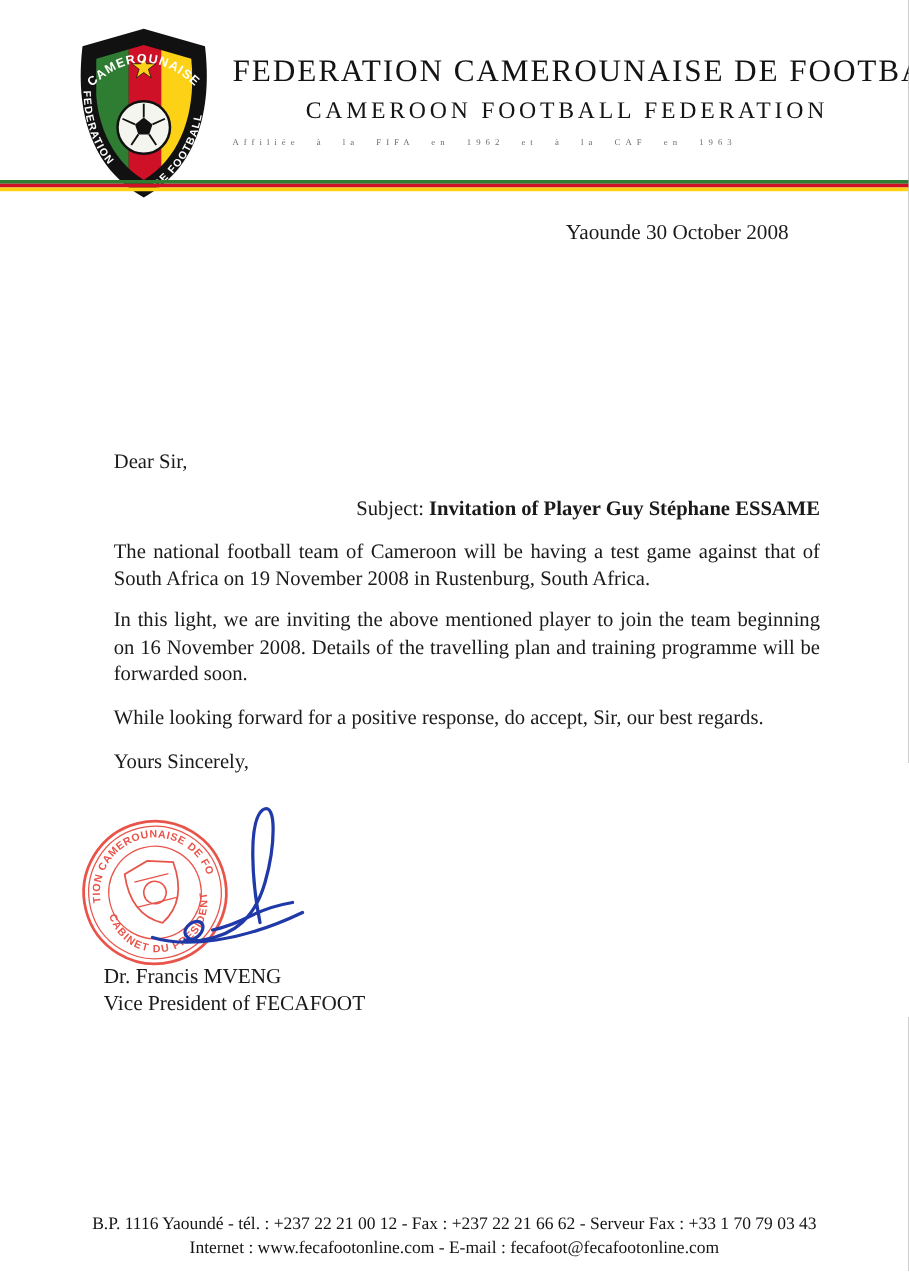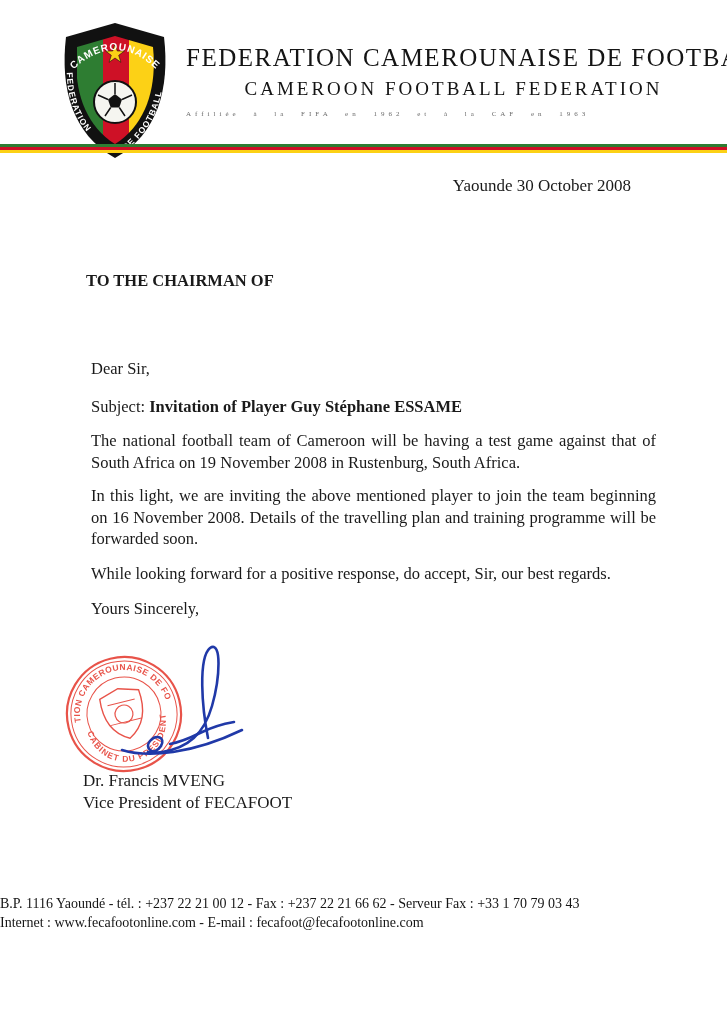--- a/index.html
+++ b/index.html
@@ -80,21 +80,21 @@
   }
   .body-text {
     position: absolute;
     left: 91px;
     width: 565px;
     font-size: 16.5px;
     line-height: 21.5px;
   }
   .justified { text-align: justify; }
   .salutation { top: 358px; }
-  .subject-line { top: 396px; }
+  .subject-line { top: 396px; text-align: right; }
   .subject-line b { font-weight: bold; }
   .para1 { top: 430px; }
   .para2 { top: 485px; }
   .para3 { top: 563px; }
   .closing { top: 598px; }
   .stamp-sig {
     position: absolute;
     left: 52px;
     top: 638px;
     width: 210px;
@@ -103,22 +103,23 @@
   .signer {
     position: absolute;
     left: 83px;
     top: 770px;
     font-size: 17px;
     line-height: 22px;
   }
   .footer {
     position: absolute;
     left: 0;
-    top: 894px;
+    top: 970px;
     width: 727px;
+    text-align: center;
     font-size: 14px;
     line-height: 19px;
     color: #141414;
   }
 </style>
 </head>
 <body>
 
 <div class="page">
 
@@ -165,21 +166,20 @@
 
   <div class="flag-stripe">
     <div class="stripe" style="background:#2e7d32;"></div>
     <div class="stripe" style="background:#ce1126;"></div>
     <div class="stripe" style="background:#fcd116;"></div>
   </div>
 
   <div class="date-line">Yaounde 30 October 2008</div>
 
   <div class="recipient">
-    <div>TO THE CHAIRMAN OF</div>
   </div>
 
   <div class="body-text salutation">Dear Sir,</div>
 
   <div class="body-text subject-line"><span>Subject: </span><b>Invitation of Player Guy Stéphane ESSAME</b></div>
 
   <div class="body-text justified para1">The national football team of Cameroon will be having a test game against that of South Africa on 19 November 2008 in Rustenburg, South Africa.</div>
   <div class="body-text justified para2">In this light, we are inviting the above mentioned player to join the team beginning on 16 November 2008. Details of the travelling plan and training programme will be forwarded soon.</div>
   <div class="body-text closing">Yours Sincerely,</div>
   <div class="body-text para3">While looking forward for a positive response, do accept, Sir, our best regards.</div>

